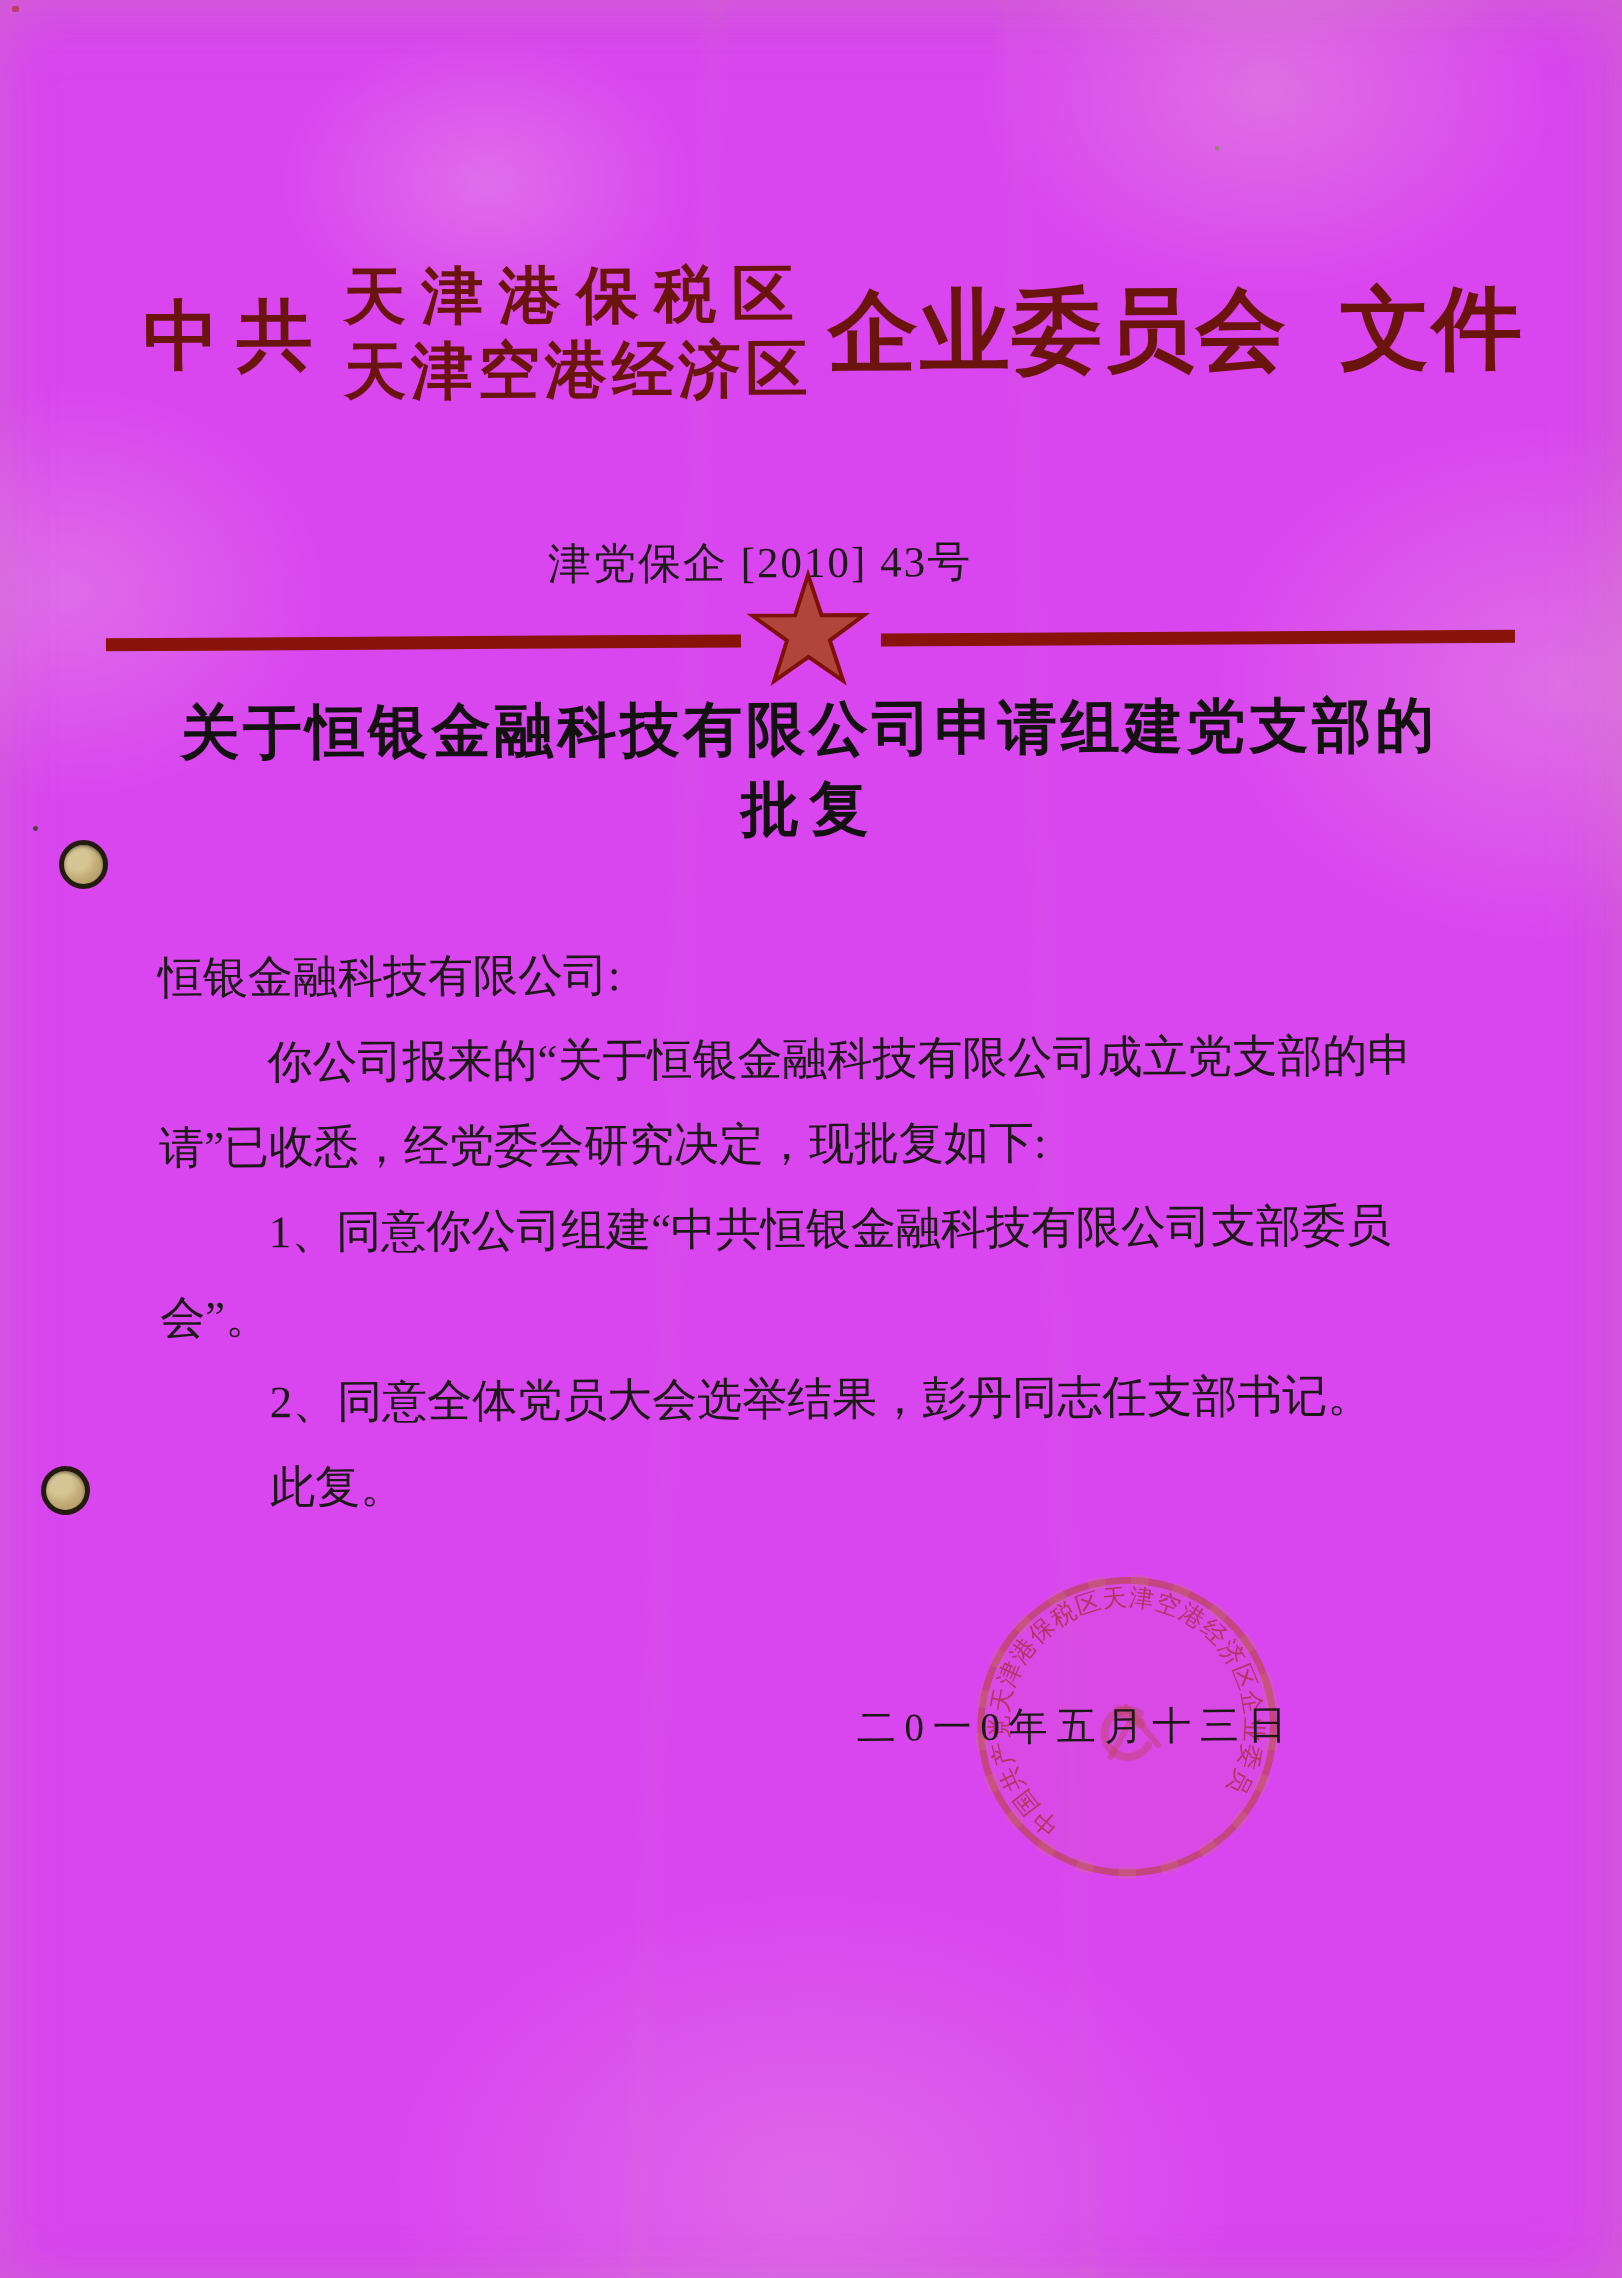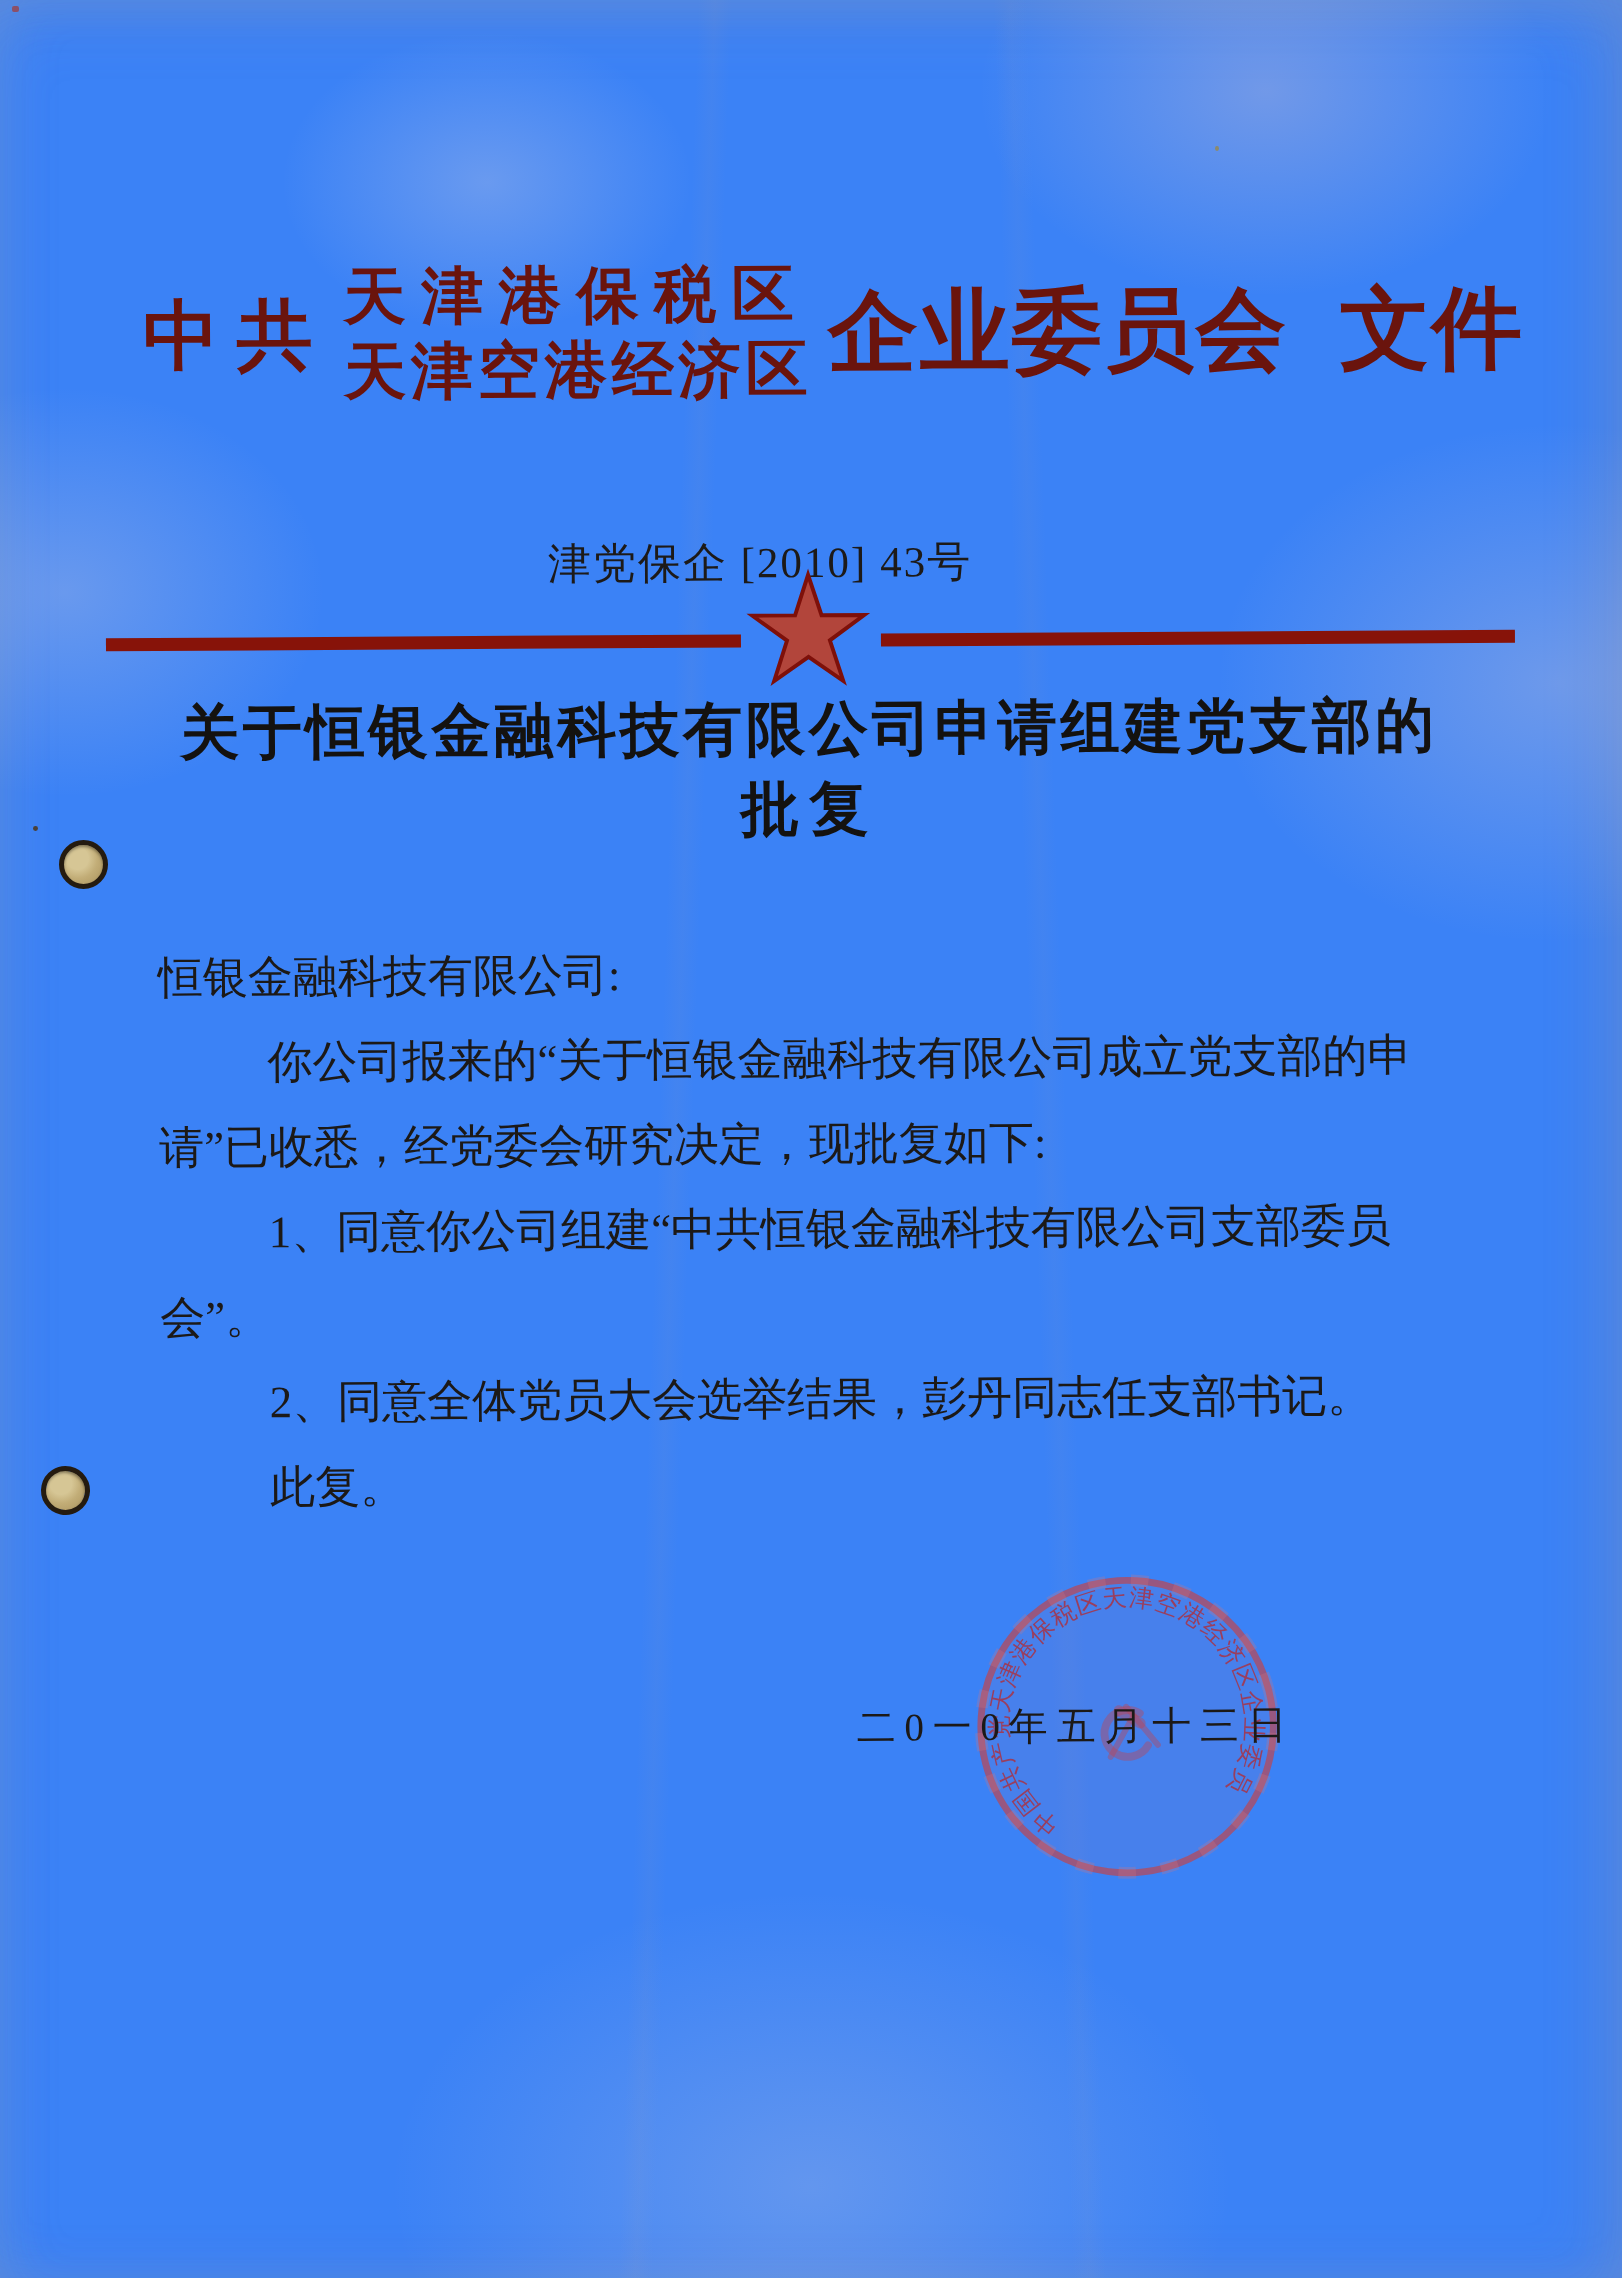--- a/index.html
+++ b/index.html
@@ -1,20 +1,20 @@
 <!DOCTYPE html>
 <html><head>
 <meta charset="utf-8">
 <style>
   html,body{margin:0;padding:0;background:#d8d2cb;}
   .page{
     position:relative;
     width:1623px;height:2278px;
     margin:0 auto;
-    background:#3b82f6;
+    background:#d946ef;
     overflow:hidden;
     font-family:"Liberation Serif", serif;
     box-shadow:inset -27px 0 59px rgba(185,155,135,0.14),
                inset 0 29px 59px rgba(200,170,150,0.10),
                inset 19.5px 0 49px rgba(210,185,170,0.08);
   }
   
   .page::before{
     content:"";position:absolute;inset:0;pointer-events:none;z-index:0;
     background:

